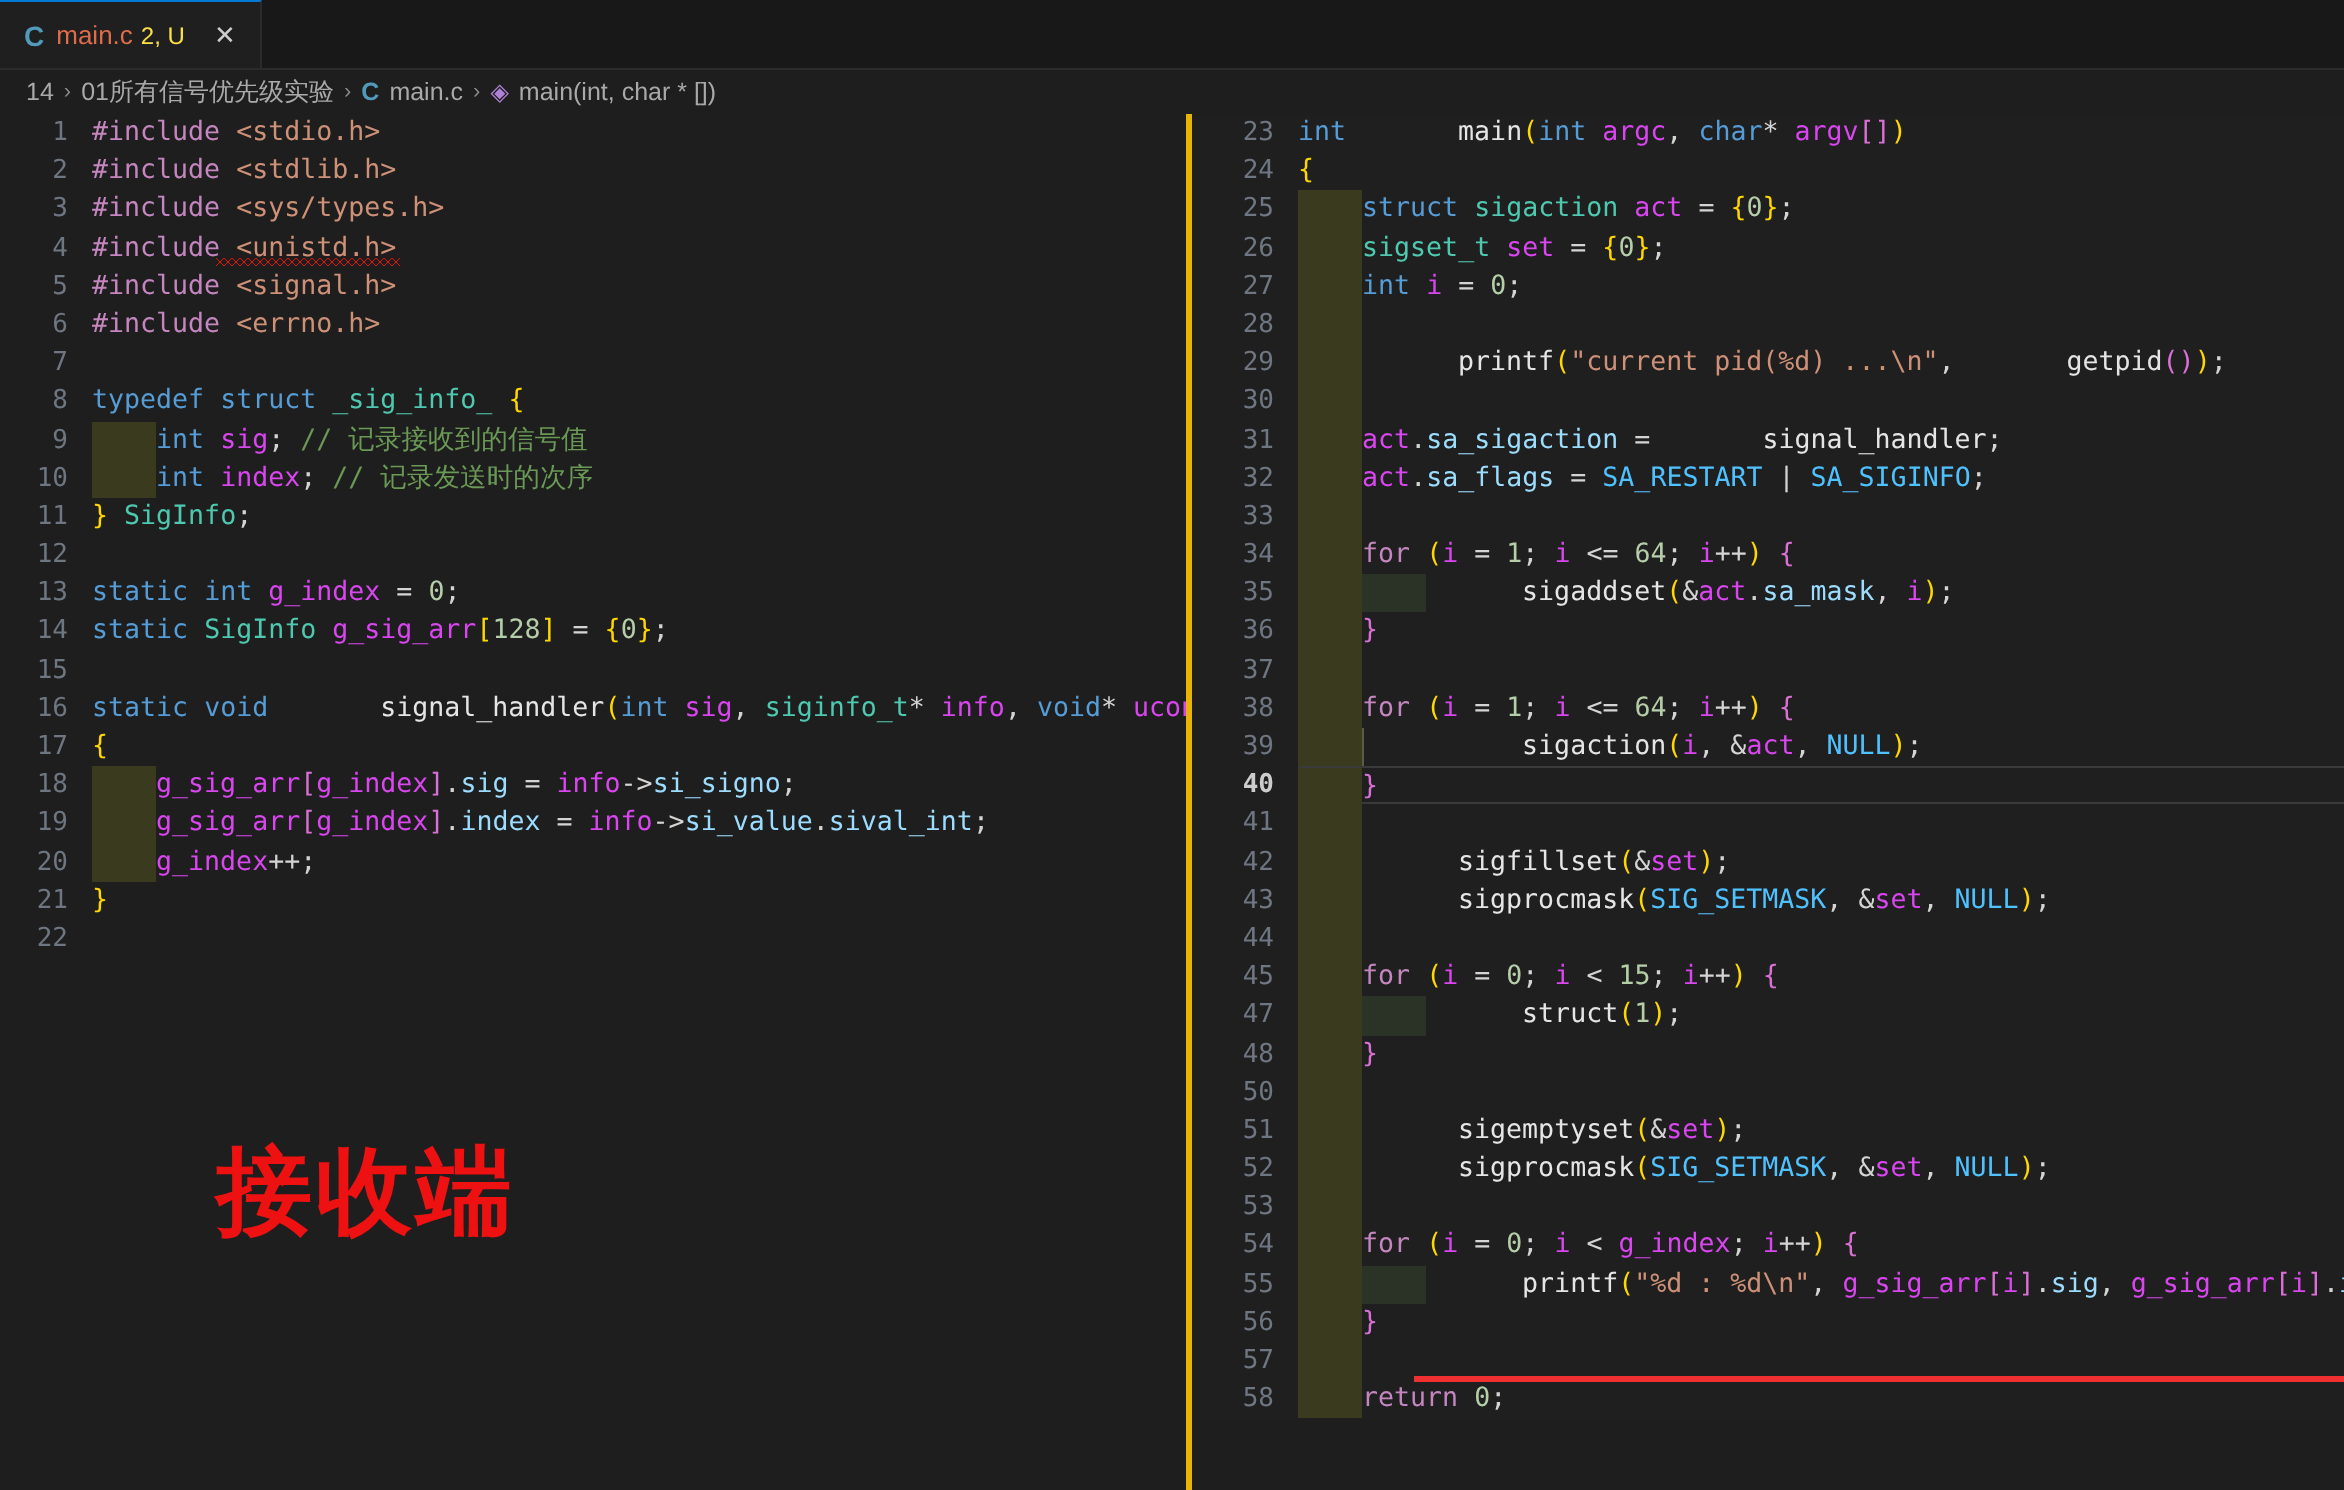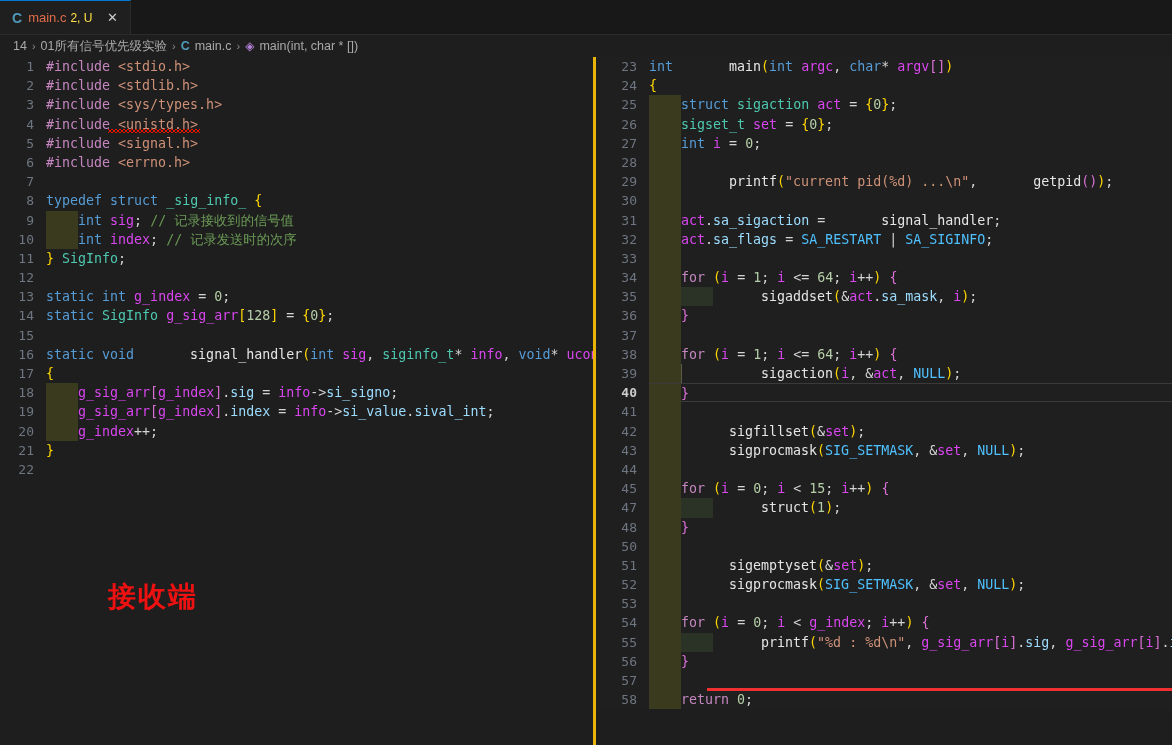--- a/index.html
+++ b/index.html
@@ -116,21 +116,21 @@
     background-size: 4px 4px;
     z-index: 3;
   }
 
   
   .anno-text {
     position: absolute;
     color: #ee1111;
     font-family: "DejaVu Sans", "Liberation Sans", sans-serif;
     font-weight: bold;
-    font-size: 28px;
+    font-size: 48px;
     letter-spacing: 2px;
     z-index: 50;
   }
   .anno-underline {
     position: absolute;
     background: #f03030;
     height: 3px;
     z-index: 50;
   }
 

